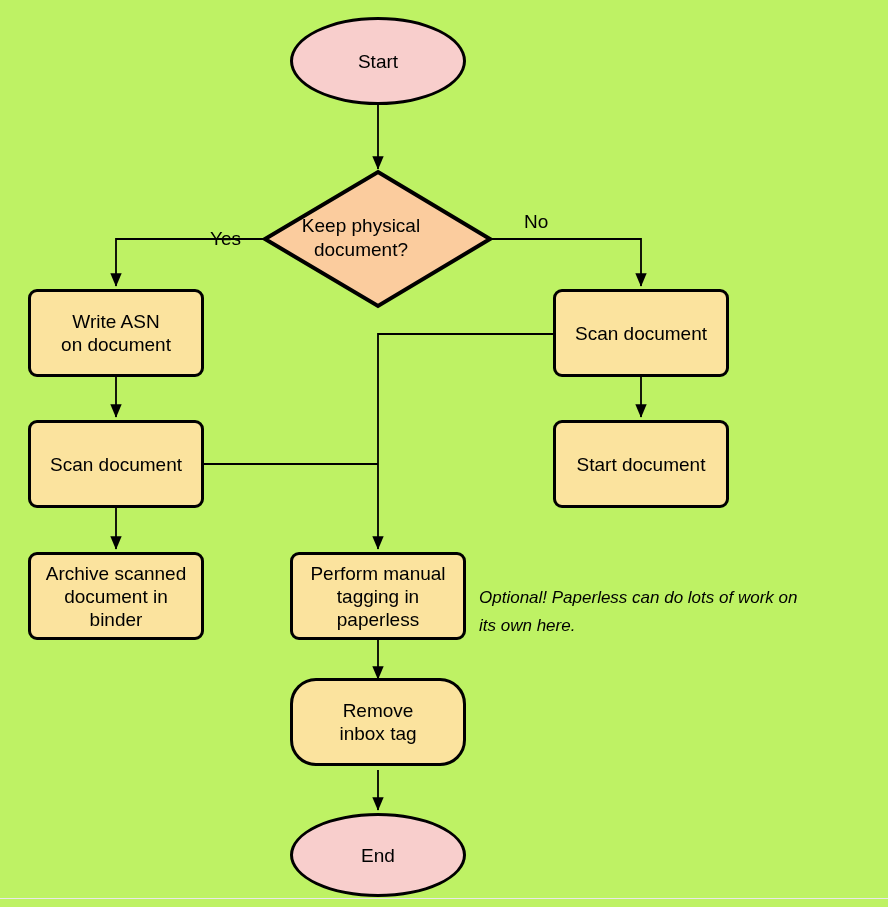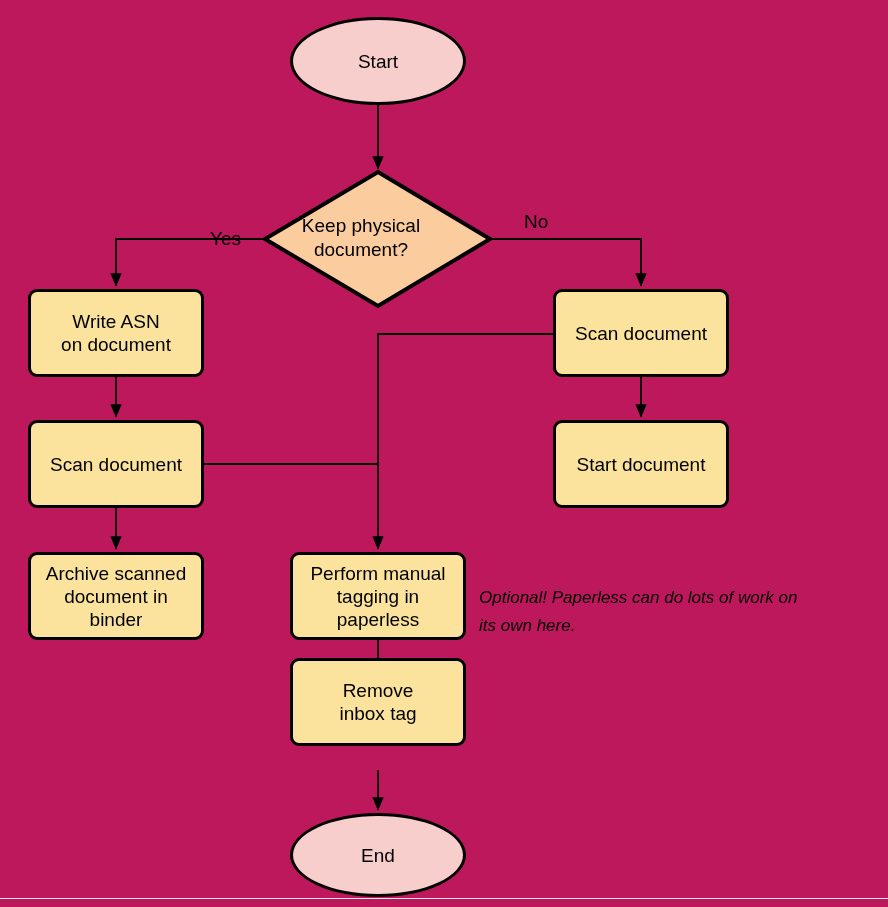--- a/index.html
+++ b/index.html
@@ -3,21 +3,21 @@
 <meta charset="utf-8">
 <style>
   * { margin: 0; padding: 0; box-sizing: border-box; }
   html, body { width: 888px; height: 907px; background: #ffffff; overflow: hidden; }
   body { font-family: "Liberation Sans", "DejaVu Sans", sans-serif; color: #000000; }
 
   .canvas {
     position: relative;
     width: 888px;
     height: 907px;
-    background: #be185d;
+    background: #bef264;
   }
 
   svg.connectors {
     position: absolute;
     left: 0; top: 0;
     width: 888px; height: 907px;
   }
 
   .node {
     position: absolute;
@@ -141,21 +141,21 @@
 document in
 binder</span>
   </div>
 
   <div class="node process" style="left:290px; top:552px;">
     <span>Perform manual
 tagging in
 paperless</span>
   </div>
 
-  <div class="node process" style="left:290px; top:658px;">
+  <div class="node process" style="left:290px; top:678px;border-radius:26px;">
     <span>Remove
 inbox tag</span>
   </div>
 
   <div class="node terminator" style="left:290px; top:813px; height:84px;">
     <span>End</span>
   </div>
 
   <div class="edge-label yes">Yes</div>
   <div class="edge-label no">No</div>

